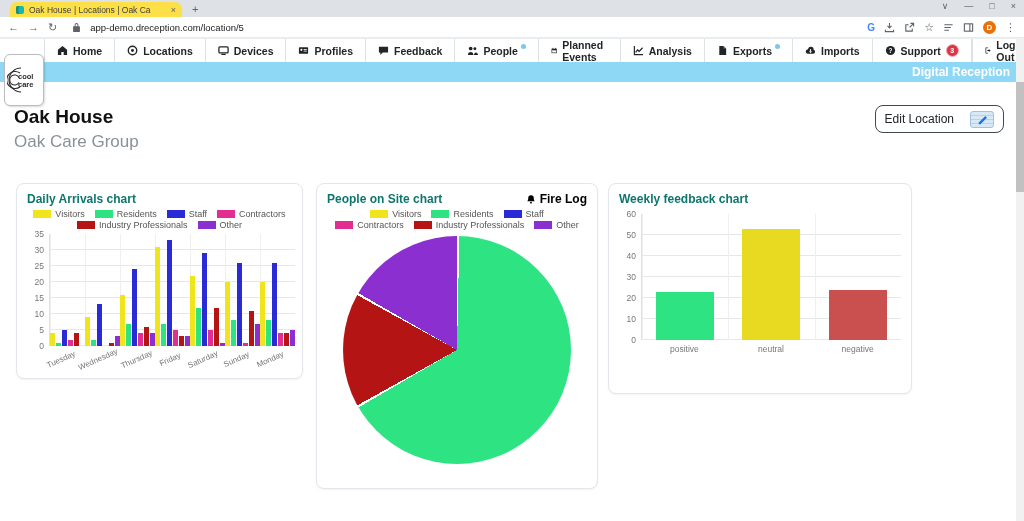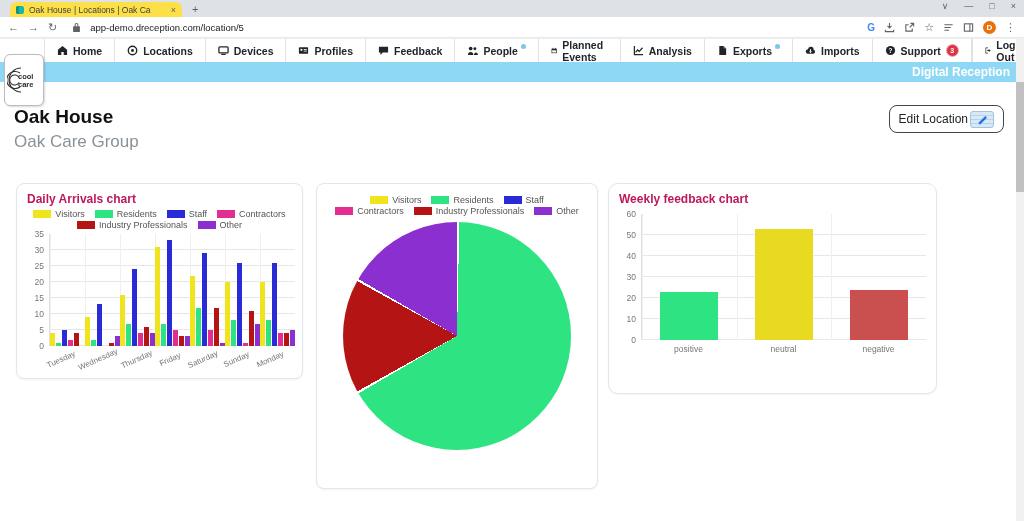--- a/index.html
+++ b/index.html
@@ -45,33 +45,33 @@
     display:flex; align-items:center; justify-content:flex-end; padding-right:14px; }
   #banner-title { color:#fff; font-weight:bold; font-size:12px; }
 
   #logo { position:absolute; left:4px; top:42px; width:40px; height:52px; background:#fff;
     border:1px solid #b9bdc2; border-radius:6px; box-shadow:1px 1px 2px rgba(0,0,0,.15);
     display:flex; align-items:center; justify-content:center; z-index:5;margin-top:12px; }
 
   
   #page-title { position:absolute; left:14px; top:106px; font-size:19px; font-weight:bold; color:#111; }
   #page-subtitle { position:absolute; left:14px; top:132px; font-size:17px; color:#8a9199; }
-  #edit-btn { position:absolute; right:20px; top:105px; height:28px; display:flex; align-items:center; gap:2px;
+  #edit-btn { position:absolute; right:20px; top:105px; height:28px; display:flex; align-items:center; gap:16px;
     padding:0 9px; background:#fff; border:1.5px solid #3f4750; border-radius:8px; font-size:12px; color:#212529; cursor:pointer; }
   #edit-ico { width:24px; height:17px; border-radius:3px; background:#d9e8f5;
     background-image:repeating-linear-gradient(to bottom, transparent 0 3px, #b9d4ea 3px 4px);
     border:1px solid #9fc3e0; display:flex; align-items:center; justify-content:center; }
 
   
   .card { position:absolute; background:#fff; border:1px solid #e3e6ea; border-radius:8px;
     box-shadow:0 1px 2px rgba(0,0,0,.05); padding:8px 10px; }
   #card1 { left:16px; top:183px; width:287px; height:196px; }
   #card2 { left:316px; top:183px; width:282px; height:306px; }
-  #card3 { left:608px; top:183px; width:329px; height:211px;border-radius:10px; }
-  .card-title { font-size:12px; font-weight:bold; color:#be185d; }
+  #card3 { left:608px; top:183px; width:304px; height:211px; }
+  .card-title { font-size:12px; font-weight:bold; color:#0f766e; }
   .card-head { display:flex; align-items:center; justify-content:space-between; }
   .firelog { display:flex; align-items:center; gap:4px; font-size:12px; font-weight:bold; color:#000; cursor:pointer; }
   .firelog svg { width:10px; height:11px; fill:#000; }
 
   .legend { display:flex; flex-wrap:wrap; justify-content:center; column-gap:10px; row-gap:1px;
     margin:3px 0 4px; padding:0 4px; }
   .lgi { display:flex; align-items:center; gap:4px; font-size:9px; color:#555; cursor:pointer; }
   .lgi i { display:inline-block; width:18px; height:8px; }
 
   .chart-row { display:flex; }
@@ -396,20 +396,30 @@
       <div class="xc">
         <span>Sunday</span>
       </div>
       <div class="xc">
         <span>Monday</span>
       </div>
     </div>
 </div>
 
 <div class="card" id="card2">
+  <div class="card-head">
+    <span class="card-title">People on Site chart</span>
+    <span class="firelog">
+      <svg viewBox="0 0 12 12">
+          <path d="M6 .8a3.3 3.3 0 013.3 3.3c0 2.7.8 3.5 1.3 4H1.4c.5-.5 1.3-1.3 1.3-4A3.3 3.3 0 016 .8z"></path>
+          <circle cx="6" cy="9.8" r="1.1"></circle>
+        </svg>
+      <span>Fire Log</span>
+    </span>
+  </div>
   <div class="legend">
       <span class="lgi"><i style="background: rgb(240, 228, 28);"></i>Visitors</span>
       <span class="lgi"><i style="background: rgb(46, 227, 130);"></i>Residents</span>
       <span class="lgi"><i style="background: rgb(42, 42, 214);"></i>Staff</span>
       <span class="lgi"><i style="background: rgb(226, 46, 145);"></i>Contractors</span>
       <span class="lgi"><i style="background: rgb(181, 20, 20);"></i>Industry Professionals</span>
       <span class="lgi"><i style="background: rgb(140, 47, 208);"></i>Other</span>
     </div>
   <div id="pie" style="background: conic-gradient(rgb(255, 255, 255) 0deg, rgb(255, 255, 255) 1.2deg, rgb(46, 227, 130) 1.2deg, rgb(46, 227, 130) 239.76deg, rgb(255, 255, 255) 239.76deg, rgb(255, 255, 255) 240.96deg, rgb(181, 20, 20) 240.96deg, rgb(181, 20, 20) 298.8deg, rgb(255, 255, 255) 298.8deg, rgb(255, 255, 255) 300deg, rgb(140, 47, 208) 300deg, rgb(140, 47, 208) 360deg);"></div>
 </div>

